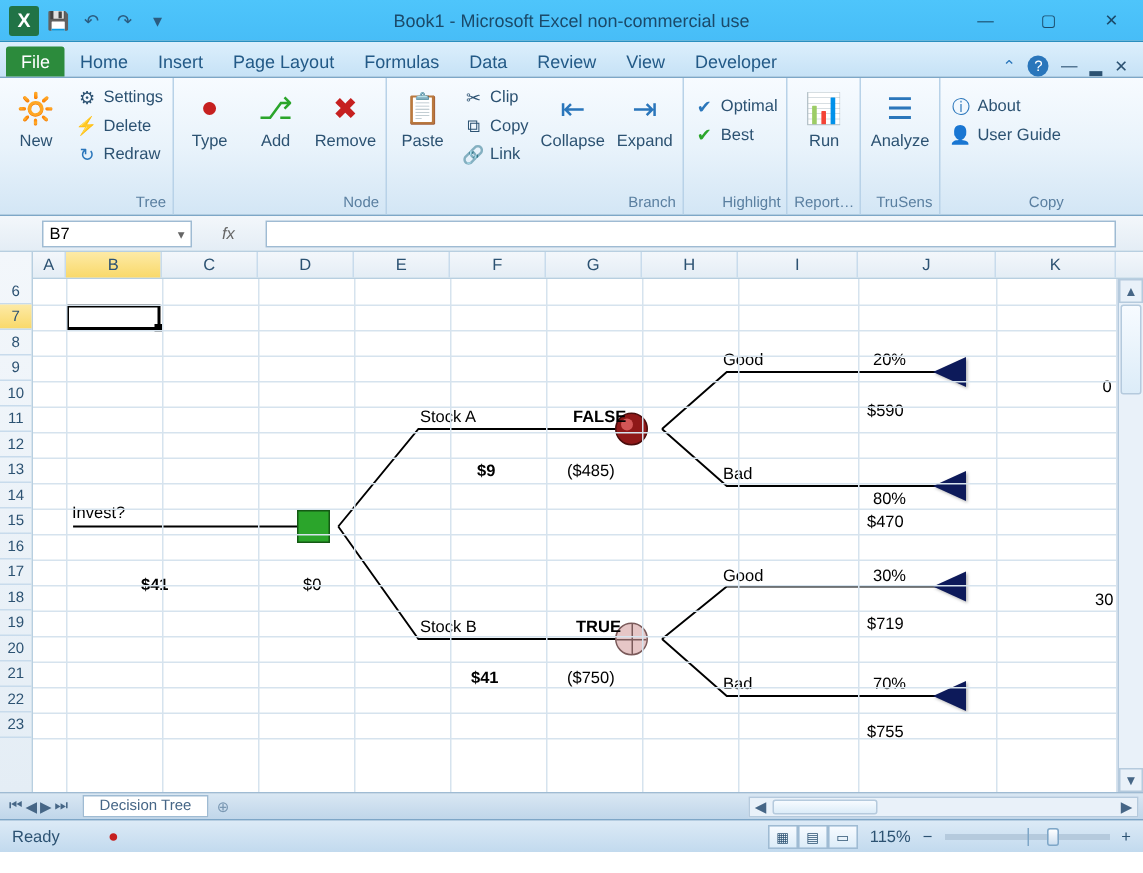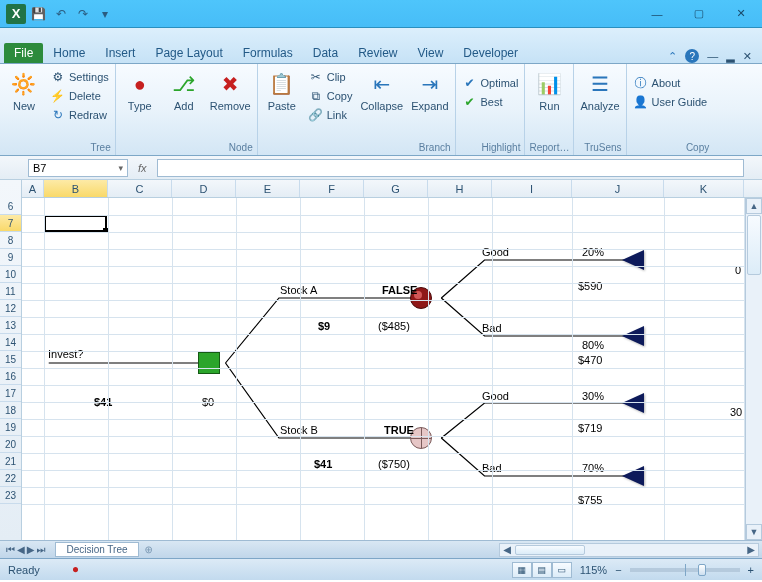--- a/index.html
+++ b/index.html
@@ -8,21 +8,21 @@
 
 .titlebar { height: 28px; background: linear-gradient(#4ec5fb, #47bdf7); display: flex; align-items: center; position: relative; border-bottom: 1px solid #2a8fbf; }
 .qat { display: flex; align-items: center; gap: 4px; padding-left: 6px; }
 .qat-ico { width: 18px; height: 18px; display: flex; align-items: center; justify-content: center; font-size: 12px; color: #2b5c80; }
 .xl-logo { width: 20px; height: 20px; background: #217346; border-radius: 2px; display: flex; align-items: center; justify-content: center; color: #fff; font-weight: bold; font-size: 13px; }
 .titletext { position: absolute; left: 50%; transform: translateX(-50%); color: #1b4a6a; font-size: 12px; }
 .winctrls { display: flex; margin-left: auto; }
 .winctrls div { width: 42px; height: 22px; display: flex; align-items: center; justify-content: center; color: #1b4a6a; font-size: 11px; }
 
 
-.tabs { height: 36px; background: linear-gradient(#dceffc,#c6e2f6); display: flex; align-items: flex-end; padding-left: 4px; border-bottom: 1px solid #7da7c7; justify-content: space-between; }
+.tabs { height: 24px; background: linear-gradient(#dceffc,#c6e2f6); display: flex; align-items: flex-end; padding-left: 4px; border-bottom: 1px solid #7da7c7; justify-content: space-between; }
 .tab { padding: 3px 10px; font-size: 12px; color: #235a87; cursor: pointer; }
 .tab.file { background: #2c8b3c; color: #fff; border-radius: 2px 2px 0 0; }
 .tab.active { background: #f7fbff; border: 1px solid #a4c8e4; border-bottom: 1px solid #f7fbff; border-radius: 3px 3px 0 0; color: #d6551f; }
 .tabs-right { margin-left: auto; display: flex; gap: 8px; padding-right: 10px; align-items: center; }
 .help-circ { width: 14px; height: 14px; border-radius: 50%; background: #2a76bb; color:#fff; font-size:10px; display:flex; align-items:center; justify-content:center;}
 
 
 .ribbon { height: 92px; background: linear-gradient(#f7fbff,#e9f3fb,#d3e6f5); display: flex; border-bottom: 1px solid #7da7c7; }
 .group { border-right: 1px solid #b8d2e8; display: flex; flex-direction: column; padding: 2px 4px 0 4px; }
 .group-body { flex: 1; display: flex; align-items: flex-start; gap: 4px; }
@@ -30,21 +30,21 @@
 .rbtn-lg { display:flex; flex-direction:column; align-items:center; gap:2px; min-width:40px; padding:4px 2px; cursor:pointer; }
 .rbtn-lg span { font-size:11px; color:#2c5272;}
 .rbtn-sm { display:flex; align-items:center; gap:3px; font-size:11px; color:#2c5272; padding:1px 2px; cursor:pointer; white-space:nowrap;}
 .ico32 { width:28px; height:28px; display:flex; align-items:center; justify-content:center; font-size:20px;}
 .ico16 { width:16px; height:16px; display:flex; align-items:center; justify-content:center; font-size:12px;}
 .stack { display:flex; flex-direction:column; gap:1px; padding-top:2px;}
 
 
 .fbar { height: 24px; background: linear-gradient(#f3f7fb,#e4edf5); display:flex; align-items:center; border-bottom:1px solid #b8cfe0;}
 .namebox { width:100px; height:18px; background:#fff; border:1px solid #9fbbd3; margin-left:28px; font-size:11px; padding:1px 4px; display:flex; align-items:center; justify-content:space-between;}
-.fx { font-style:italic; color:#666; font-size:11px; padding:0 10px;}
+.fx { font-style:italic; color:#666; font-size:11px; padding:0 20px;}
 .fxinput { flex:1; height:18px; background:#fff; border:1px solid #9fbbd3; margin-right:18px;}
 
 
 .sheet-area { position:relative; height: 360px; background:#fff; display:flex;}
 .rowhdrs { width:22px; background:linear-gradient(#f3f7fb,#e4edf5); border-right:1px solid #b8cfe0;}
 .colhdrs { height:18px; background:linear-gradient(#f3f7fb,#e4edf5); border-bottom:1px solid #b8cfe0; display:flex; position:absolute; left:22px; top:0; right:0;}
 .ch { border-right:1px solid #c8dbec; font-size:11px; color:#2c5272; display:flex; align-items:center; justify-content:center;}
 .ch.B { background:linear-gradient(#fdeaa6,#f9d96a);}
 .rowhdrs { padding-top:18px;}
 .rh { height:17px; border-bottom:1px solid #c8dbec; font-size:10px; color:#2c5272; display:flex; align-items:center; justify-content:center;}
@@ -94,20 +94,21 @@
 <body>
 
 <div class="titlebar">
   <div class="qat">
     <div class="xl-logo">X</div>
     <div class="qat-ico">💾</div>
     <div class="qat-ico">↶</div>
     <div class="qat-ico">↷</div>
     <div class="qat-ico">▾</div>
   </div>
+  <div class="titletext">Book1  -  Microsoft Excel non-commercial use</div>
   <div class="winctrls">
     <div>—</div>
     <div>▢</div>
     <div>✕</div>
   </div>
 </div>
 
 <div class="tabs">
   <div class="tab file">File</div>
   <div class="tab">Home</div>

